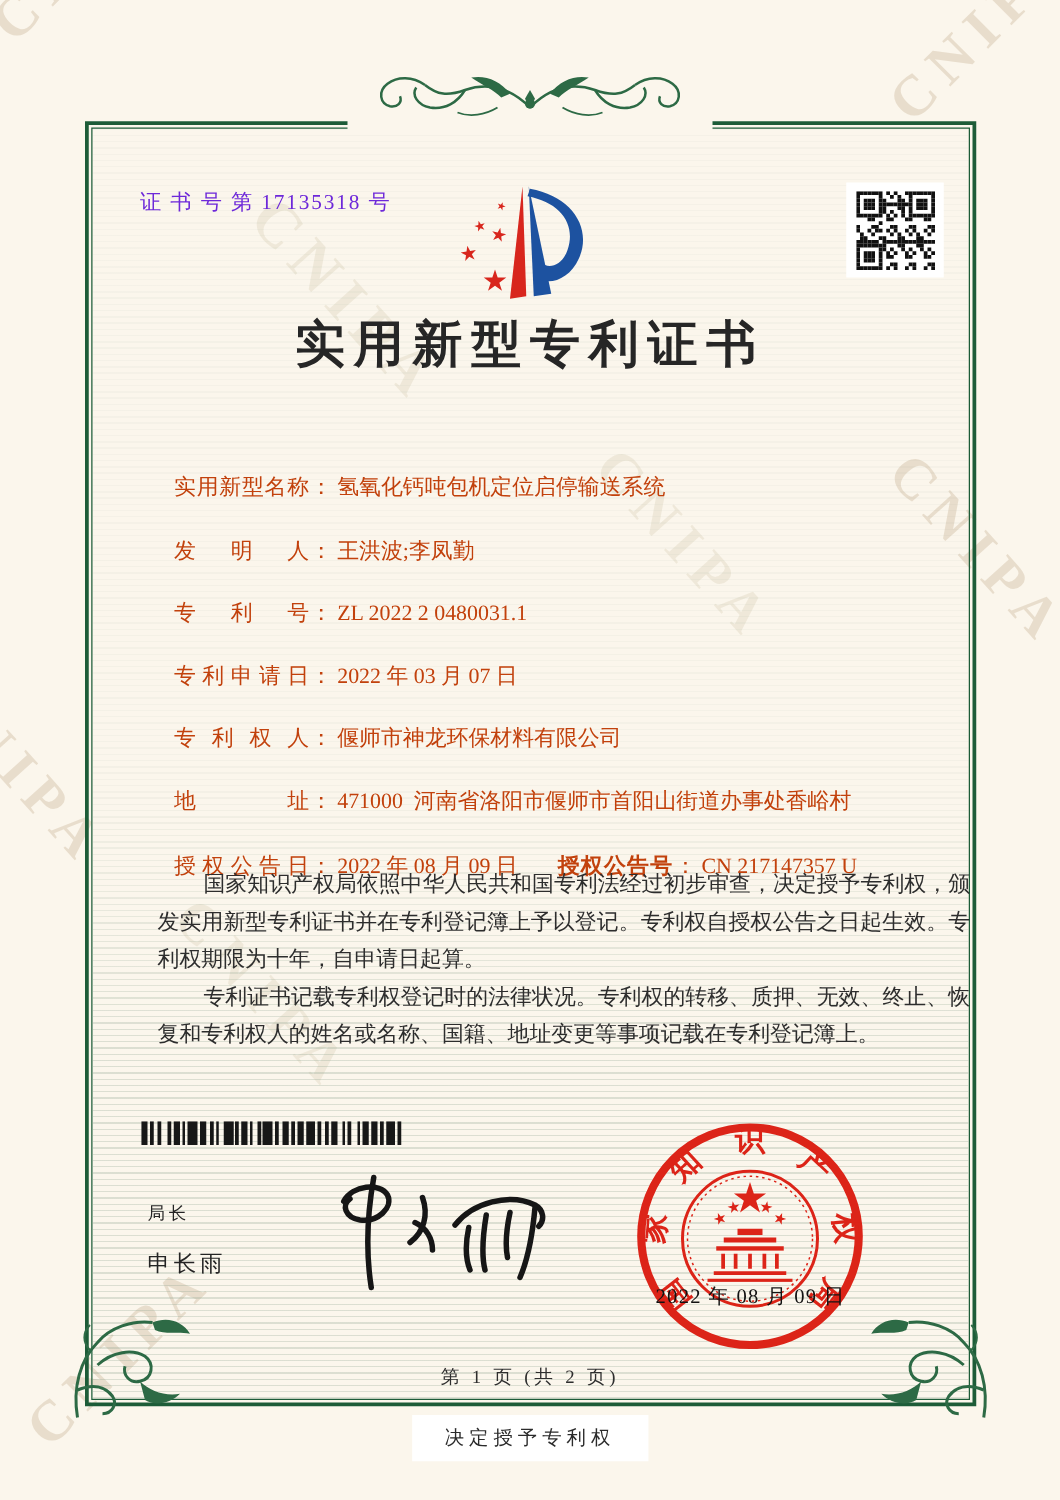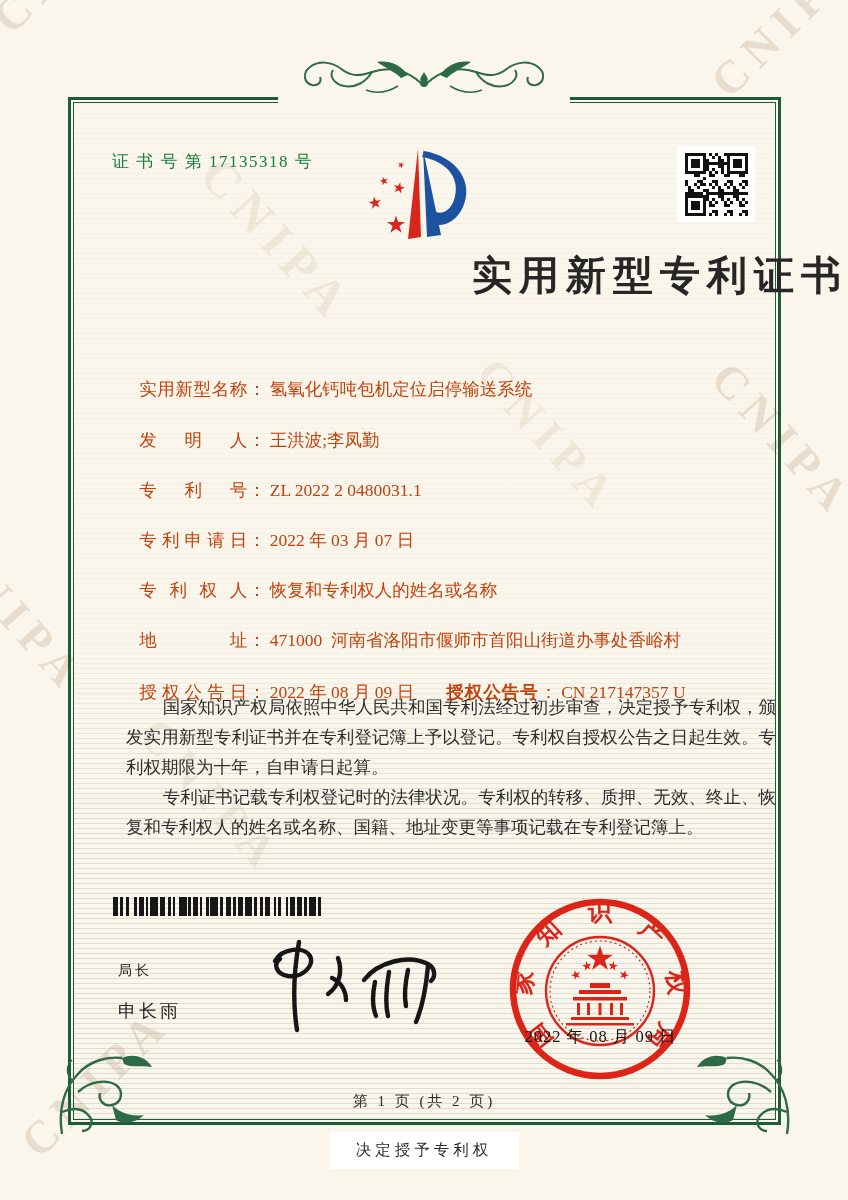--- a/index.html
+++ b/index.html
@@ -17,25 +17,25 @@
   .waves{position:absolute;left:74px;top:103px;width:701px;height:1016px;z-index:2;
          background:repeating-linear-gradient(0deg,rgba(139,163,142,0.28) 0 1px,rgba(139,163,142,0) 1px 5px);
          -webkit-mask-image:linear-gradient(180deg,rgba(0,0,0,0.18) 0%,rgba(0,0,0,0.22) 52%,#000 72%,#000 100%);
          mask-image:linear-gradient(180deg,rgba(0,0,0,0.18) 0%,rgba(0,0,0,0.22) 52%,#000 72%,#000 100%);}
   .orn-top{position:absolute;left:50%;top:56px;transform:translateX(-50%);
            background:#fbf6ec;padding:0 12px;line-height:0;z-index:3;}
   .orn-corner{position:absolute;z-index:4;line-height:0;}
   .orn-left{left:52px;top:1050px;}
   .orn-right{left:692px;top:1050px;transform:scaleX(-1);}
   
-  .cert-no{position:absolute;left:112px;top:150px;font-size:17px;letter-spacing:1.5px;color:#15803d;z-index:5;white-space:pre;}
+  .cert-no{position:absolute;left:112px;top:150px;font-size:17px;letter-spacing:1.5px;color:#6d28d9;z-index:5;white-space:pre;}
   .logo{position:absolute;left:360px;top:134px;z-index:5;line-height:0;}
   .qr-box{position:absolute;left:677px;top:146px;width:78px;height:76px;background:#fff;z-index:5;
           display:flex;align-items:center;justify-content:center;}
-  .title{position:absolute;left:0;right:0;top:248px;text-align:right;font-size:40px;font-weight:700;
+  .title{position:absolute;left:0;right:0;top:248px;text-align:center;font-size:40px;font-weight:700;
          letter-spacing:7px;color:#262626;z-index:5;}
   .fields{position:absolute;inset:0;z-index:5;}
   .field-row{position:absolute;left:113px;font-size:17.5px;color:#c2410c;white-space:pre;}
   .field-row:nth-child(1){top:356px}.field-row:nth-child(2){top:407px}
   .field-row:nth-child(3){top:457px}.field-row:nth-child(4){top:507px}
   .field-row:nth-child(5){top:557px}.field-row:nth-child(6){top:607px}
   .field-row:nth-child(7){top:659px}
   .flabel{display:inline-block;width:108px;text-align:justify;text-align-last:justify;vertical-align:top;}
   .fcolon{display:inline-block;margin:0 4px 0 1px;}
   .fvalue{white-space:pre;}
@@ -370,21 +370,21 @@
     <div class="field-row">
       <span class="flabel">发明人</span><span class="fcolon">：</span><span class="fvalue">王洪波;李凤勤</span>
     </div>
     <div class="field-row">
       <span class="flabel">专利号</span><span class="fcolon">：</span><span class="fvalue">ZL 2022 2 0480031.1</span>
     </div>
     <div class="field-row">
       <span class="flabel">专利申请日</span><span class="fcolon">：</span><span class="fvalue">2022 年 03 月 07 日</span>
     </div>
     <div class="field-row">
-      <span class="flabel">专利权人</span><span class="fcolon">：</span><span class="fvalue">恢复和专利权人的姓名或名称</span>
+      <span class="flabel">专利权人</span><span class="fcolon">：</span><span class="fvalue">偃师市神龙环保材料有限公司</span>
     </div>
     <div class="field-row">
       <span class="flabel">地址</span><span class="fcolon">：</span><span class="fvalue">471000  河南省洛阳市偃师市首阳山街道办事处香峪村</span>
     </div>
     <div class="field-row">
       <span class="flabel">授权公告日</span><span class="fcolon">：</span><span class="fvalue">2022 年 08 月 09 日</span><span class="flabel2">授权公告号</span><span class="fcolon">：</span><span class="fvalue">CN 217147357 U</span>
     </div>
   </div>
 
   <div class="paras">

